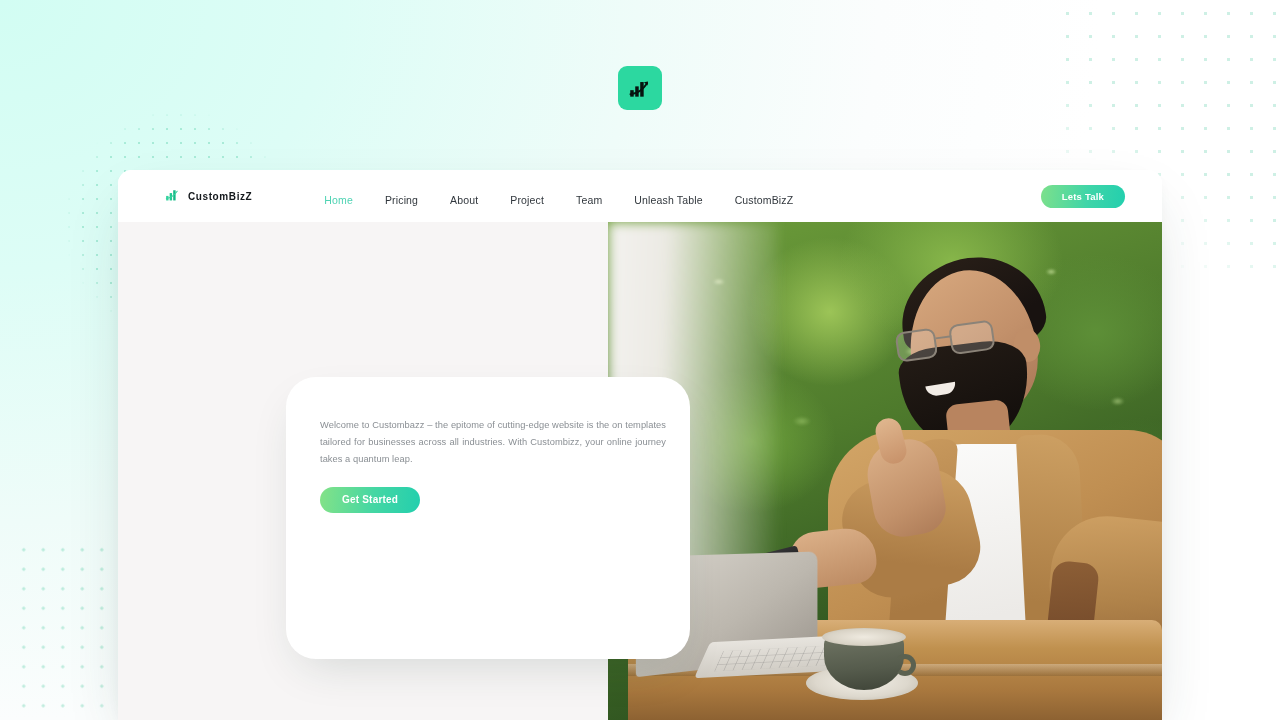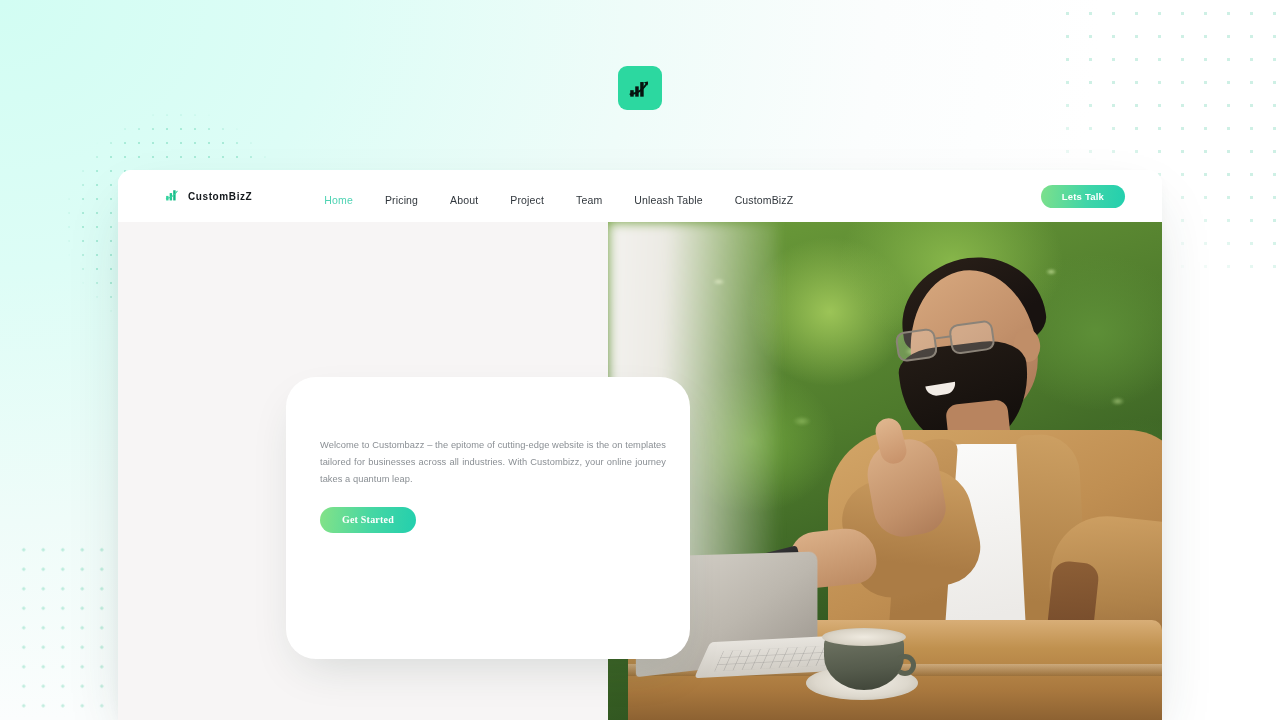--- a/index.html
+++ b/index.html
@@ -301,29 +301,29 @@
     background:#fff; border-radius:30px; z-index:3;
     box-shadow:0 18px 48px -16px rgba(30,60,50,.18);
     padding:40px 42px 0 34px;
   }
   .hero-h1{
     font-size:32px; line-height:1.27; font-weight:700;
     color:#111619; letter-spacing:-0.5px;
   }
   .hero-h1 .accent{ color:#2fd0a5; display:block; }
   .hero-p{
-    margin-top:20px; font-size:9.3px; line-height:1.85; color:#8a8f94;
+    font-size:9.3px; line-height:1.85; color:#8a8f94;
     text-align:justify; width:346px; letter-spacing:.05px;
   }
   .get-started{
     margin-top:18px; border:none; cursor:pointer;
     background:linear-gradient(97deg,#84e287 0%,#46d7a3 52%,#23cfae 100%);
     color:#fff; font-size:10px; font-weight:600;
     border-radius:20px; padding:0 22px; height:26px;
-    letter-spacing:.2px; font-family:Liberation Serif, serif;
+    letter-spacing:.2px; font-family:Liberation Sans, sans-serif;
   }
 </style>
 </head>
 <body>
 
 <div class="dots g1"></div>
 <div class="dots g2"></div>
 <div class="dots g3"></div>
 <div class="dots g4"></div>
 <div class="dots g5"></div>

